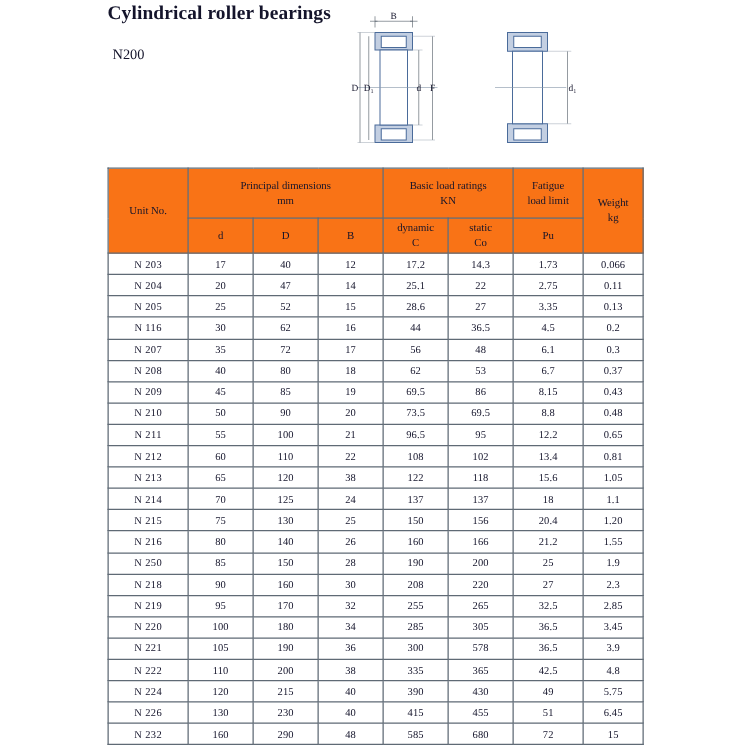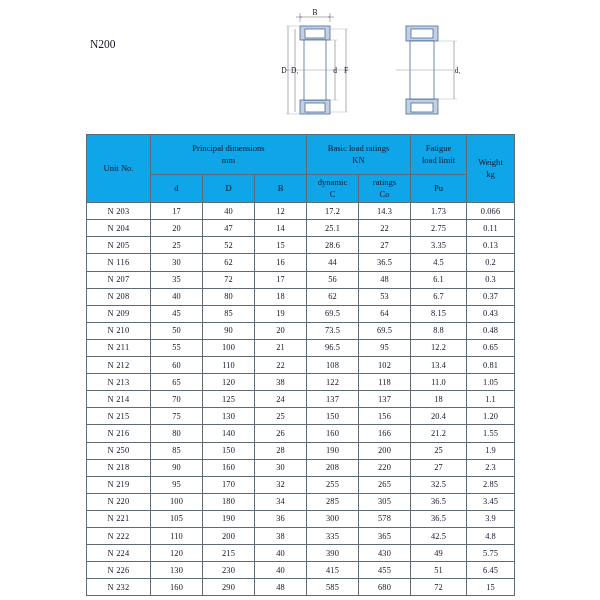--- a/index.html
+++ b/index.html
@@ -63,21 +63,21 @@
     table-layout: fixed;
     font-family: "Liberation Serif", serif;
   }
   table.spec th, table.spec td {
     border: 1px solid #5f6a75;
     text-align: center;
     vertical-align: middle;
     color: #14142b;
   }
   table.spec thead th {
-    background: #0ea5e9;
+    background: #f97316;
     font-weight: normal;
     font-size: 8.6px;
     line-height: 1.45;
     padding: 2px 1px;
   }
   table.spec tbody td {
     font-size: 8.4px;
     height: 17.1px;
     padding: 0 1px;
     background: #ffffff;
@@ -87,20 +87,21 @@
   .h-unit { height: 64px; }
   .h-grp  { height: 40px; }
   .h-sub  { height: 24px; }
   .sub2 { display: block; line-height: 1.35; }
 </style>
 </head>
 <body>
 
 <div id="page">
 
+  <div class="title">Cylindrical roller bearings</div>
   <div class="series">N200</div>
 
   <div class="diagram">
     <svg width="215" height="118" viewBox="0 0 215 118">
       <g stroke="#4a6b9a" fill="none" stroke-width="0.8">
 
         <rect x="22" y="18" width="30" height="14" fill="#c3cfe2" stroke="#4a6b9a"></rect>
         <rect x="27" y="21" width="20" height="9" fill="#ffffff" stroke="#4a6b9a"></rect>
 
         <rect x="22" y="92" width="30" height="14" fill="#c3cfe2" stroke="#4a6b9a"></rect>
@@ -187,21 +188,21 @@
         </tr>
         <tr>
           <th class="h-sub">d</th>
           <th class="h-sub">D</th>
           <th class="h-sub">B</th>
           <th class="h-sub">
             <span class="sub2">dynamic</span>
             <span class="sub2">C</span>
           </th>
           <th class="h-sub">
-            <span class="sub2">ratings</span>
+            <span class="sub2">static</span>
             <span class="sub2">Co</span>
           </th>
           <th class="h-sub">Pu</th>
         </tr>
       </thead>
       <tbody id="tbody">
           <tr>
             <td class="unit">N 203</td>
             <td>17</td>
             <td>40</td>
@@ -260,21 +261,21 @@
             <td>53</td>
             <td>6.7</td>
             <td>0.37</td>
           </tr>
           <tr>
             <td class="unit">N 209</td>
             <td>45</td>
             <td>85</td>
             <td>19</td>
             <td>69.5</td>
-            <td>64</td>
+            <td>86</td>
             <td>8.15</td>
             <td>0.43</td>
           </tr>
           <tr>
             <td class="unit">N 210</td>
             <td>50</td>
             <td>90</td>
             <td>20</td>
             <td>73.5</td>
             <td>69.5</td>
@@ -301,21 +302,21 @@
             <td>13.4</td>
             <td>0.81</td>
           </tr>
           <tr>
             <td class="unit">N 213</td>
             <td>65</td>
             <td>120</td>
             <td>38</td>
             <td>122</td>
             <td>118</td>
-            <td>11.0</td>
+            <td>15.6</td>
             <td>1.05</td>
           </tr>
           <tr>
             <td class="unit">N 214</td>
             <td>70</td>
             <td>125</td>
             <td>24</td>
             <td>137</td>
             <td>137</td>
             <td>18</td>

